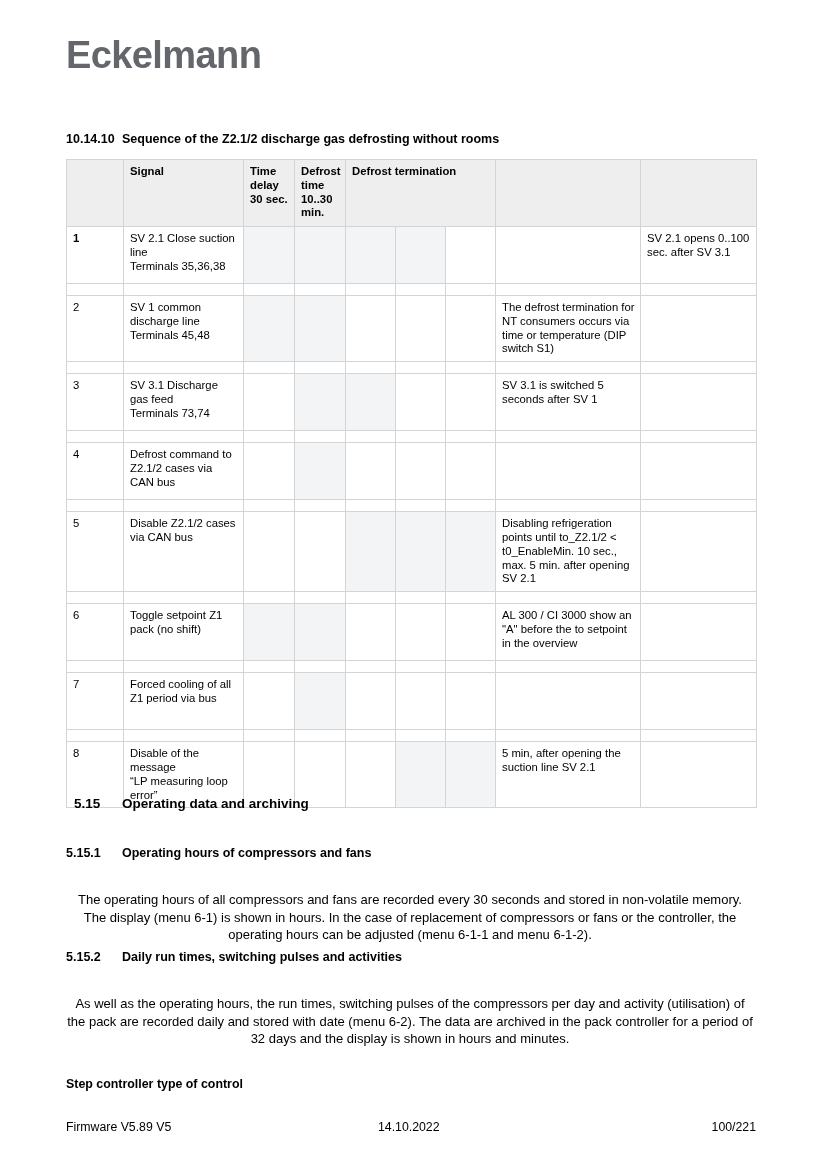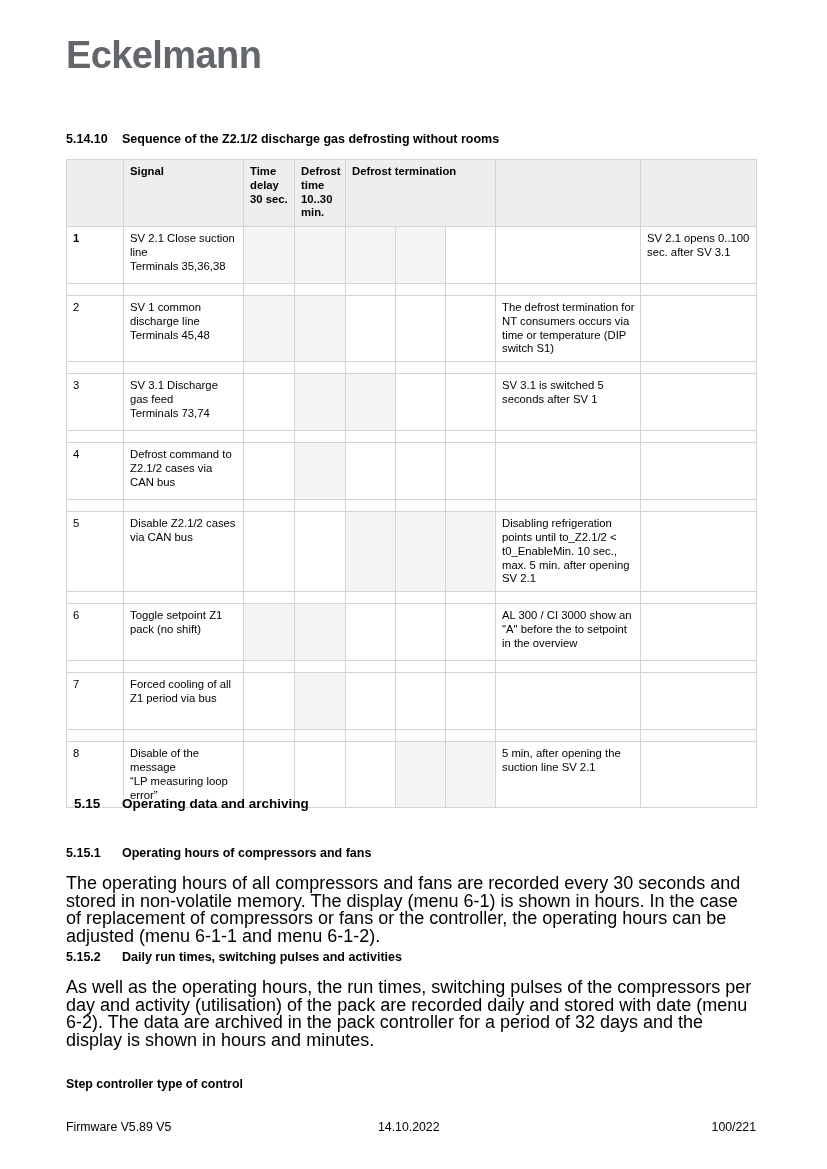--- a/index.html
+++ b/index.html
@@ -53,24 +53,25 @@
     color: #000;
     line-height: 1.2;
     white-space: nowrap;
   }
   .h2 .num { display: inline-block; min-width: 48px; }
   .h3b .num { display: inline-block; min-width: 56px; }
 
   
   .para {
     position: absolute;
-    font-size: 18px;
+    font-size: 13px;
     line-height: 17.6px;
     color: #000;
-    text-align: left;
+    text-align: center;
+    margin-top: 16px;
   }
   .bold-line {
     position: absolute;
     font-size: 12.4px;
     font-weight: bold;
     line-height: 17.6px;
     color: #000;
     white-space: nowrap;
     margin-top: 40px;
   }
@@ -139,21 +140,21 @@
   .footer .f-right { margin-left: auto; text-align: right; }
 </style>
 </head>
 <body>
 
 <div class="page">
 
   <div class="logo">Eckelmann</div>
 
   <div class="h3" style="left:66px; top:132px;">
-    <span class="num">5.14.10</span><span>Sequence of the Z2.1/2 discharge gas defrosting without rooms</span>
+    <span class="num">10.14.10</span><span>Sequence of the Z2.1/2 discharge gas defrosting without rooms</span>
   </div>
 
   <table class="seq">
     <colgroup>
       <col class="c1">
         <col class="c2">
         <col class="c3">
         <col class="c4">
         <col class="c5">
       <col class="c6">

